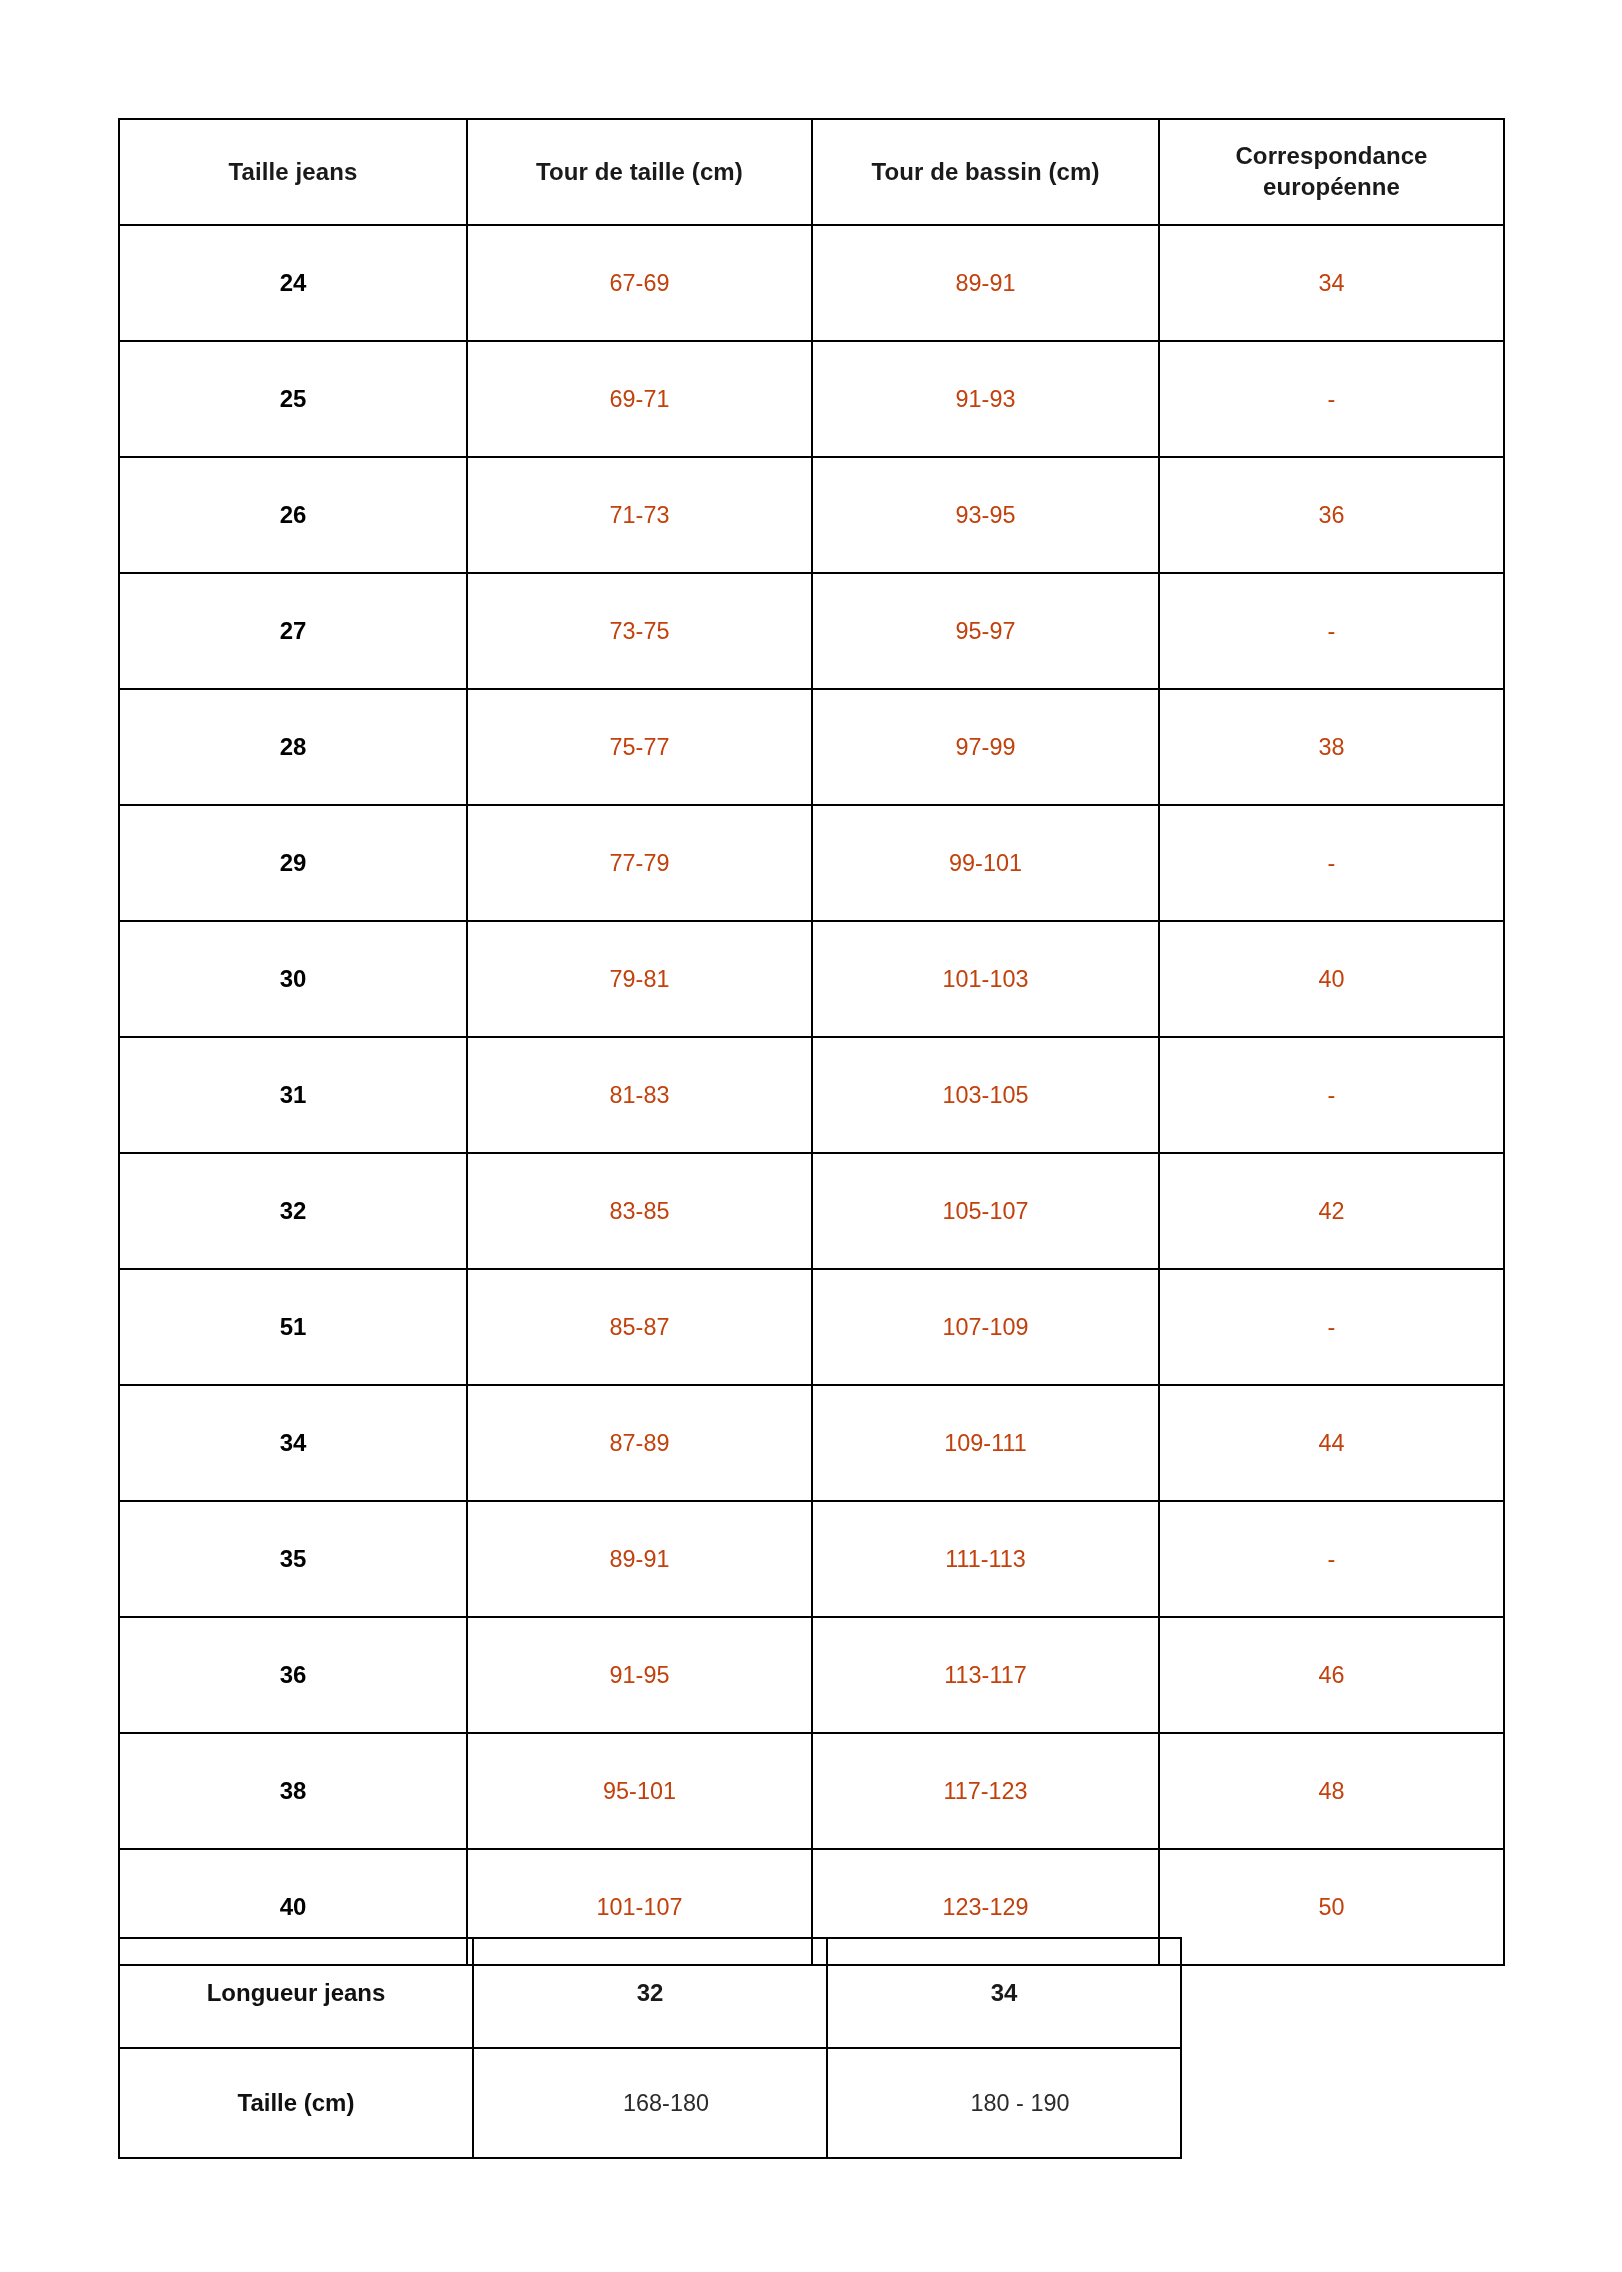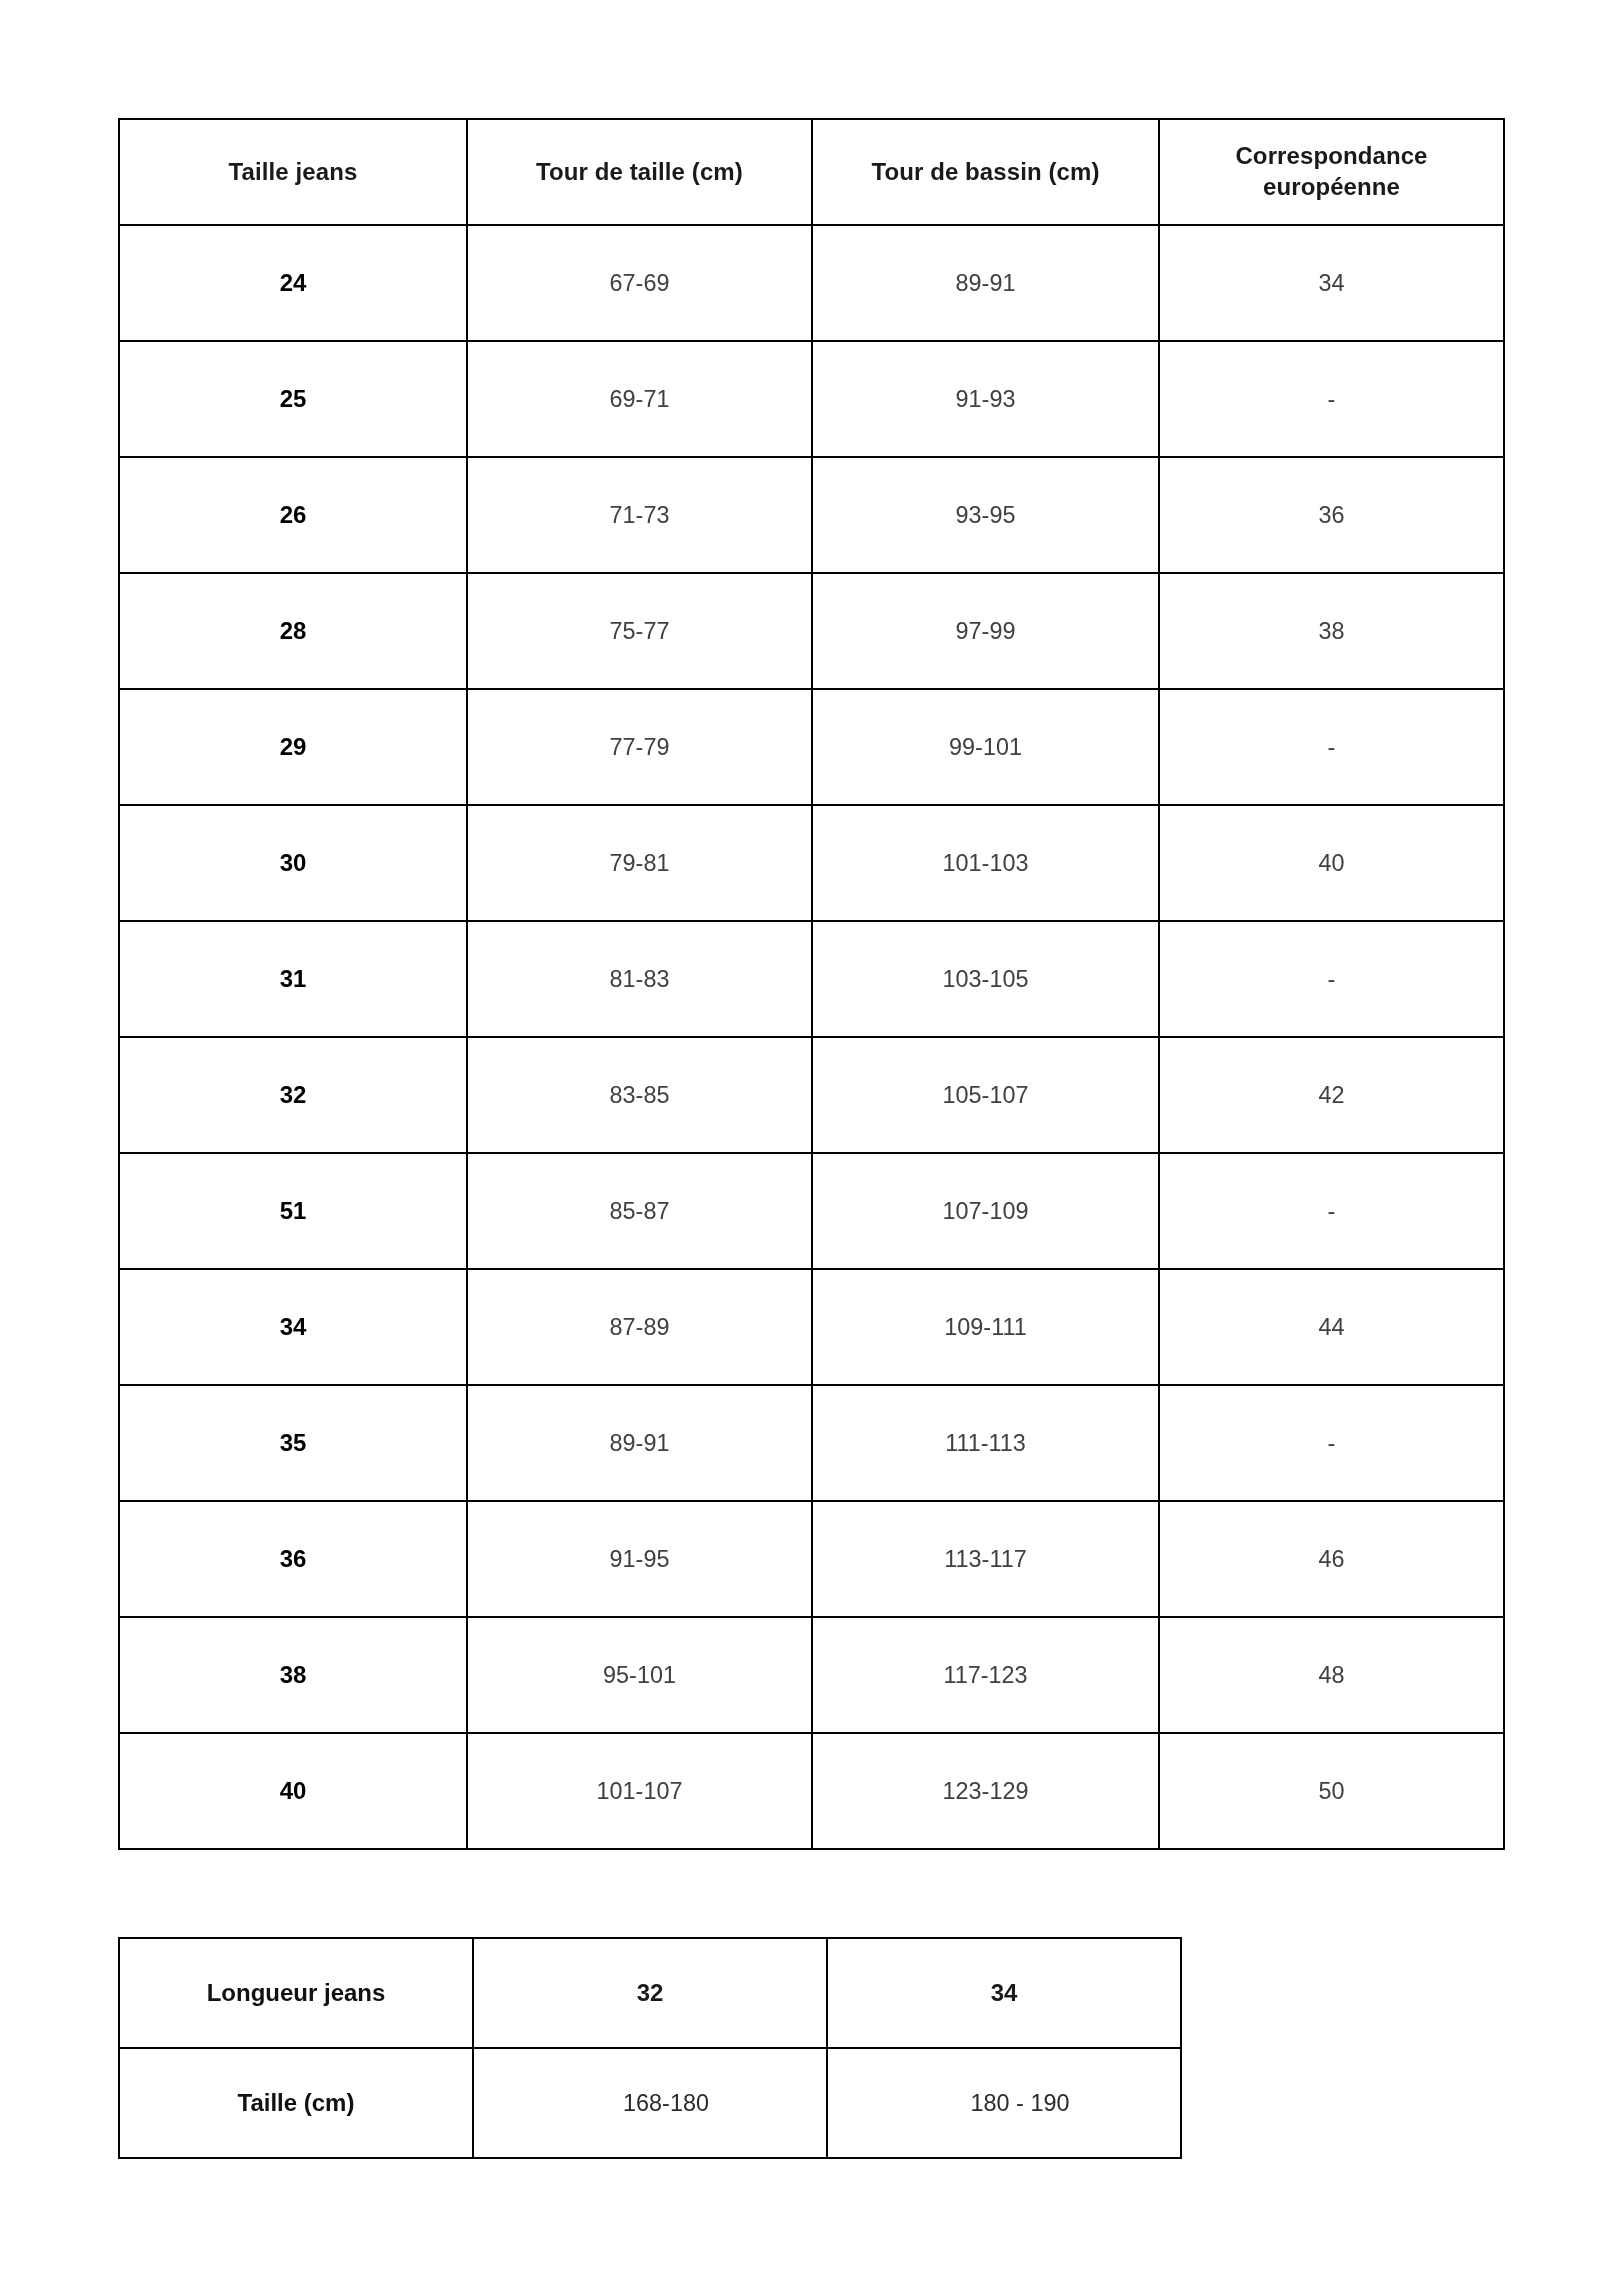--- a/index.html
+++ b/index.html
@@ -50,21 +50,21 @@
     font-size: 24px;
     font-weight: 700;
     line-height: 1.28;
     letter-spacing: 0.1px;
   }
 
   .size-table tbody td {
     height: 114px;
     font-size: 23.4px;
     font-weight: 400;
-    color: #404040;
+    color: #c2410c;
   }
   .size-table tbody td.sz {
     font-weight: 700;
     font-size: 24px;
     color: #000000;
   }
 
   
   .length-table {
     position: absolute;
@@ -140,20 +140,26 @@
           <td>91-93</td>
           <td>-</td>
         </tr>
         <tr>
           <td class="sz">26</td>
           <td>71-73</td>
           <td>93-95</td>
           <td>36</td>
         </tr>
         <tr>
+          <td class="sz">27</td>
+          <td>73-75</td>
+          <td>95-97</td>
+          <td>-</td>
+        </tr>
+        <tr>
           <td class="sz">28</td>
           <td>75-77</td>
           <td>97-99</td>
           <td>38</td>
         </tr>
         <tr>
           <td class="sz">29</td>
           <td>77-79</td>
           <td>99-101</td>
           <td>-</td>

